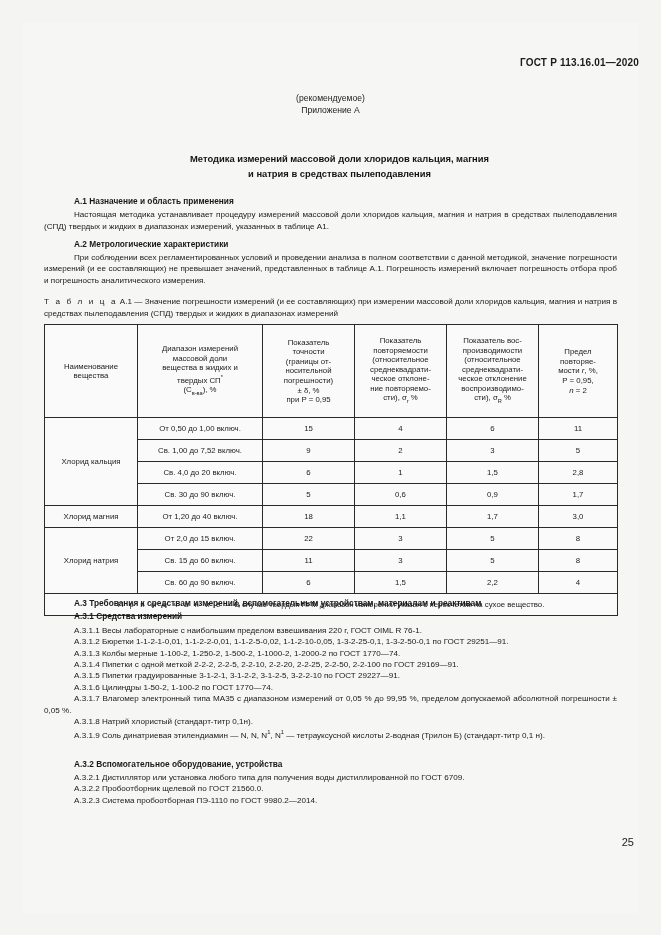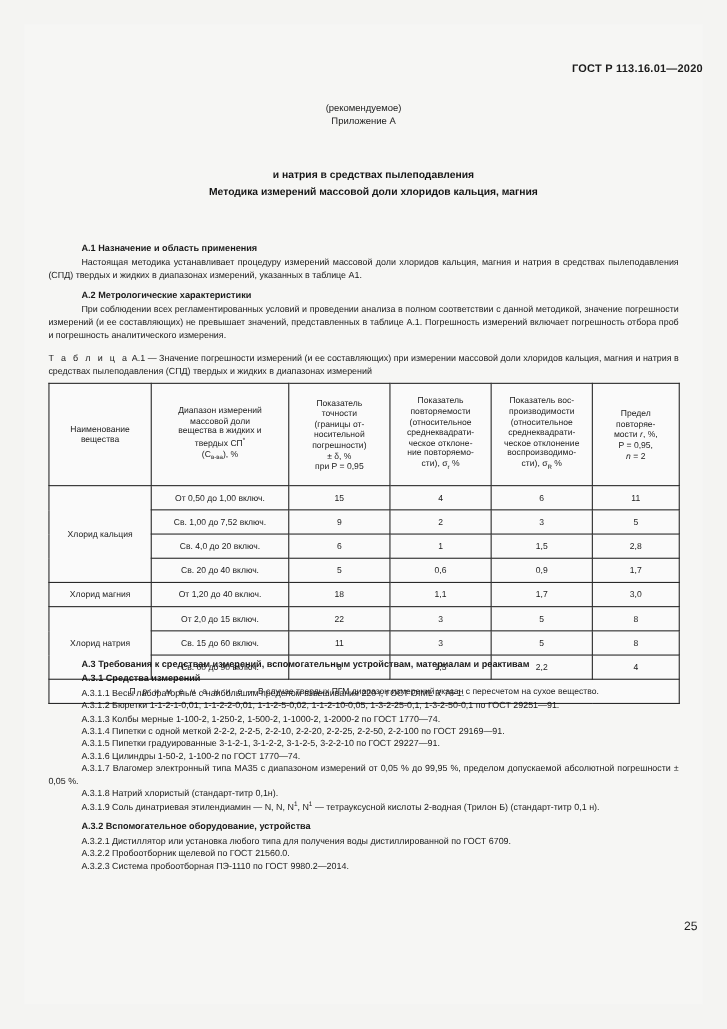--- a/index.html
+++ b/index.html
@@ -57,29 +57,28 @@
     line-height: 14.5px;
   }
   .content {
     position: absolute;
     left: 44px;
     top: 196px;
     width: 573px;
     font-size: 8.1px;
     color: #191919;
     line-height: 11.3px;
-    margin-top: 24px;
   }
   .h3 {
     font-weight: bold;
     font-size: 8.3px;
     margin: 0 0 2px 0;
     padding-left: 30px;
   }
-  .h3.tight { margin-top: 5px; }
+  .h3.tight { margin-top: 17px; }
   .para {
     margin: 0 0 7px 0;
     text-align: justify;
     text-indent: 30px;
     hyphens: manual;
   }
   .item {
     margin: 0;
     text-align: justify;
     text-indent: 30px;
@@ -151,22 +150,22 @@
   <div class="sheet"></div>
 
   <div class="doc-header">ГОСТ Р 113.16.01—2020</div>
 
   <div class="annex-block">
     <div>(рекомендуемое)</div>
     <div>Приложение А</div>
   </div>
 
   <div class="title-block">
+    <div>Методика измерений массовой доли хлоридов кальция, магния</div>
     <div>и натрия в средствах пылеподавления</div>
-    <div>Методика измерений массовой доли хлоридов кальция, магния</div>
   </div>
 
   <div class="content">
 
     <div class="h3">А.1 Назначение и область применения</div>
     <p class="para">Настоящая методика устанавливает процедуру измерений массовой доли хлоридов кальция, магния и натрия в средствах пылеподавления (СПД) твердых и жидких в диапазонах измерений, указанных в таблице А1.</p>
 
     <div class="h3">А.2 Метрологические характеристики</div>
     <p class="para">При соблюдении всех регламентированных условий и проведении анализа в полном соответствии с данной методикой, значение погрешности измерений (и ее составляющих) не превышает значений, представленных в таблице А.1. Погрешность измерений включает погрешность отбора проб и погрешность аналитического измерения.</p>
 
@@ -249,21 +248,21 @@
           <td>5</td>
         </tr>
         <tr>
           <td class="range">Св. 4,0 до 20 включ.</td>
           <td>6</td>
           <td>1</td>
           <td>1,5</td>
           <td>2,8</td>
         </tr>
         <tr>
-          <td class="range">Св. 20 до 40 включ.</td>
+          <td class="range">Св. 30 до 90 включ.</td>
           <td>5</td>
           <td>0,6</td>
           <td>0,9</td>
           <td>1,7</td>
         </tr>
 
         <tr>
           <td class="rowname">Хлорид магния</td>
           <td class="range">От 1,20 до 40 включ.</td>
           <td>18</td>

